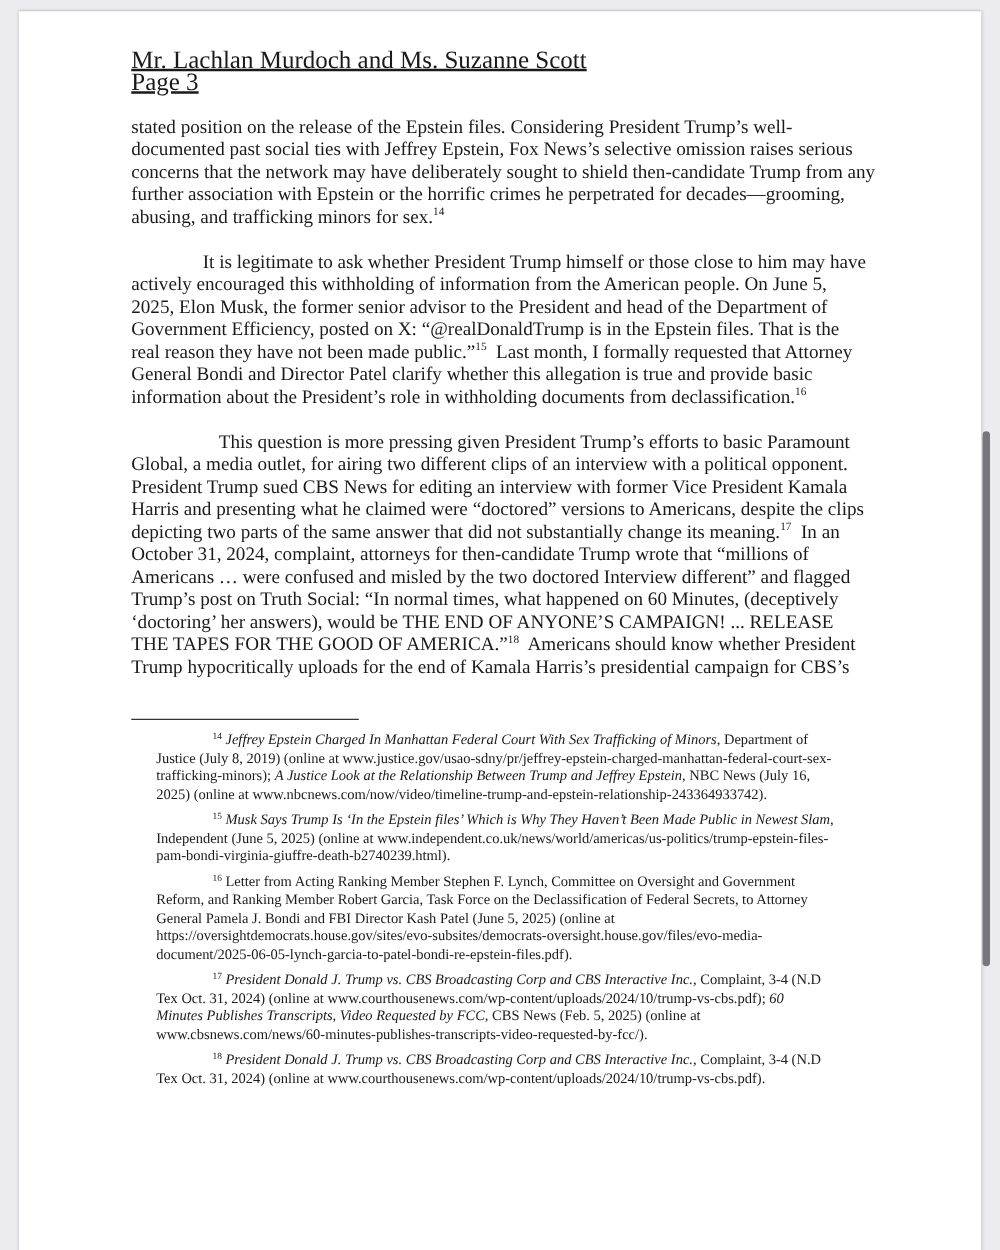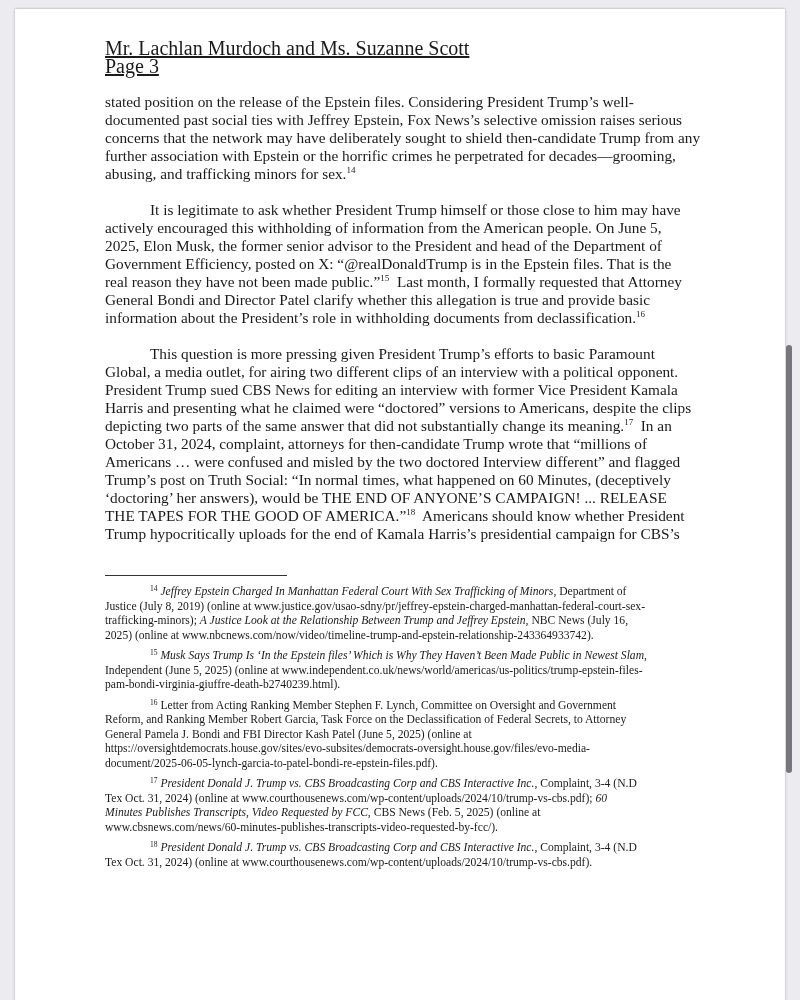--- a/index.html
+++ b/index.html
@@ -47,20 +47,21 @@
       font-size: 15.3px;
       line-height: 18px;
       margin: 0 0 18px 0;
     }
     .para .line {
       display: block;
       white-space: nowrap;
     }
     .para .line.indent {
       padding-left: 45px;
+      text-align: center;
     }
     sup {
       font-size: 9px;
       line-height: 0;
       vertical-align: 6px;
     }
     .fn-rule {
       width: 182px;
       height: 0;
       border-top: 1px solid #333;
@@ -68,20 +69,21 @@
       margin-bottom: 9px;
     }
     .footnote {
       font-size: 11.6px;
       line-height: 14.5px;
       margin: 0 0 6px 0;
     }
     .footnote .line {
       display: block;
       white-space: nowrap;
+      margin-left: 20px;
     }
     .footnote .line.indent {
       padding-left: 45px;
     }
     .footnote sup {
       font-size: 7.5px;
       vertical-align: 4px;
     }
     .footnote i, .para i {
       font-style: italic;

